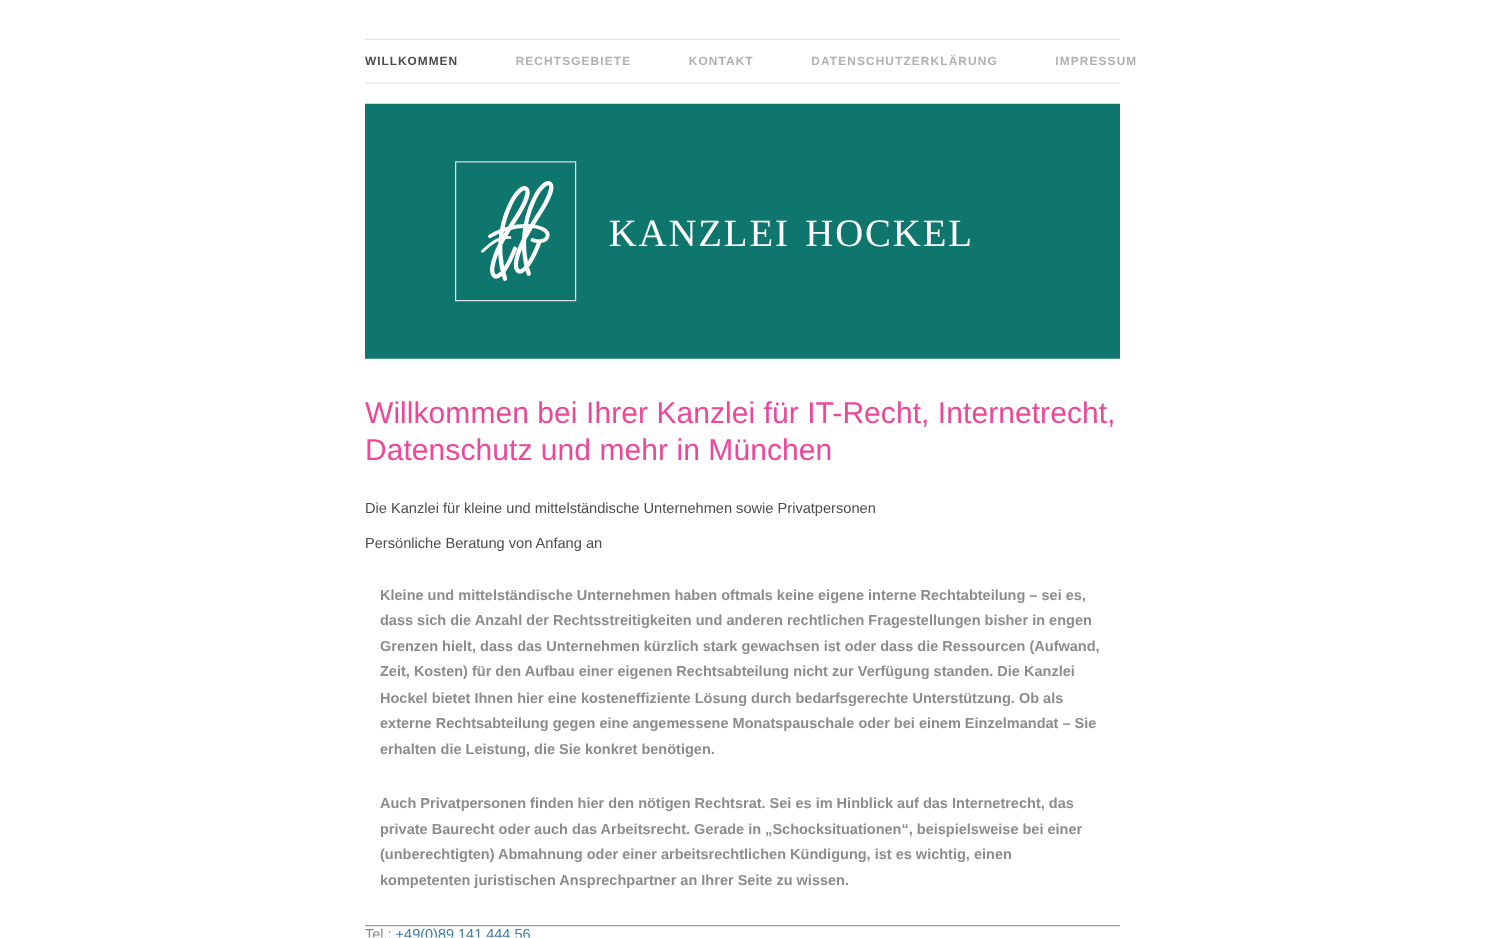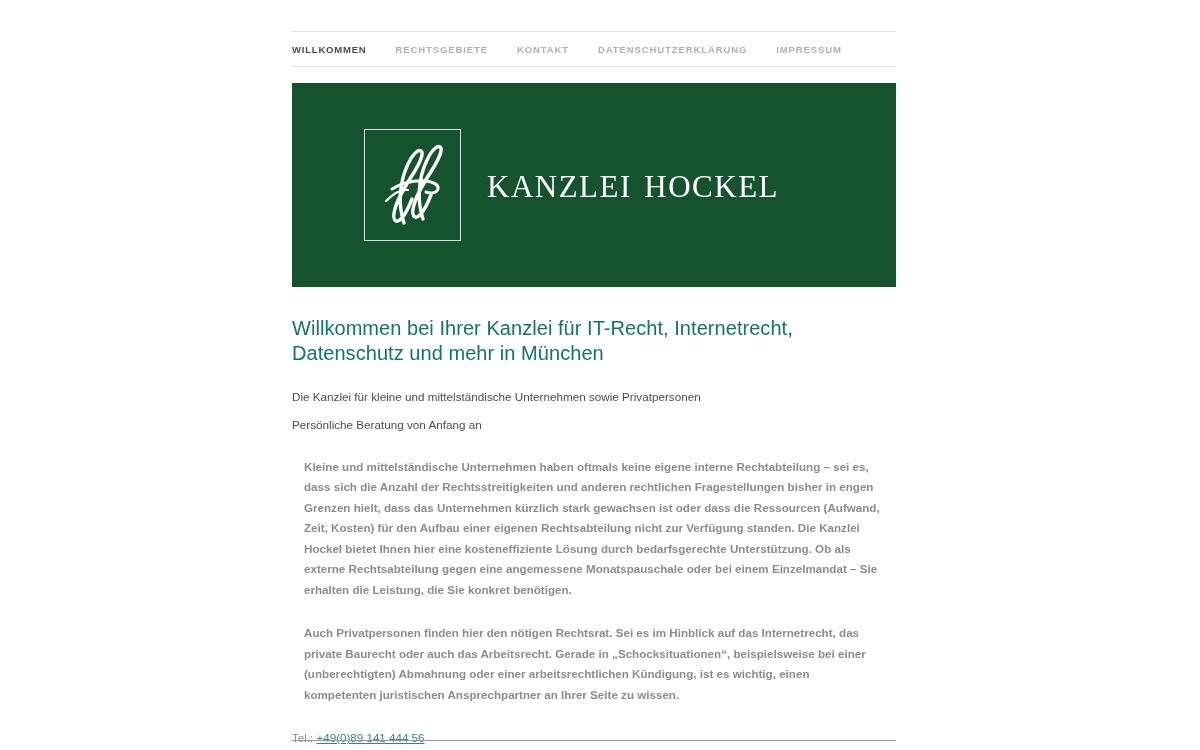--- a/index.html
+++ b/index.html
@@ -30,21 +30,21 @@
   }
 
   
   .nav {
     margin-top: 31px;
     border-top: 1px solid #e3e3e3;
     border-bottom: 1px solid #e3e3e3;
     height: 34px;
     display: flex;
     align-items: center;
-    gap: 0;
+    gap: 17px;
   }
   .nav-item {
     font-size: 9.5px;
     letter-spacing: 0.9px;
     color: #b0b0b0;
     text-decoration: none;
     text-transform: uppercase;
     font-weight: bold;
     white-space: nowrap;
     padding: 0;
@@ -56,21 +56,21 @@
     font-weight: bold;
     letter-spacing: 0.8px;
   }
 
   
   .banner {
     position: relative;
     margin-top: 16px;
     width: 604px;
     height: 204px;
-    background: #14532d;
+    background: #0f766e;
     overflow: hidden;
   }
   .banner-inner {
     position: absolute;
     left: 72px;
     top: 0;
     height: 204px;
     display: flex;
     align-items: center;
     gap: 26px;
@@ -99,23 +99,23 @@
     text-transform: lowercase;
     padding-bottom: 4px;
   }
 
   
   .content {
     margin-top: 29px;
     width: 604px;
   }
   h1.page-title {
-    font-size: 20px;
+    font-size: 24px;
     font-weight: normal;
-    color: #0f766e;
+    color: #ec4899;
     margin: 0;
     line-height: 1.25;
     letter-spacing: 0.05px;
   }
   .lead {
     font-size: 11.7px;
     font-weight: normal;
     color: #4e4e4e;
     margin: 0;
     line-height: 1.4;

